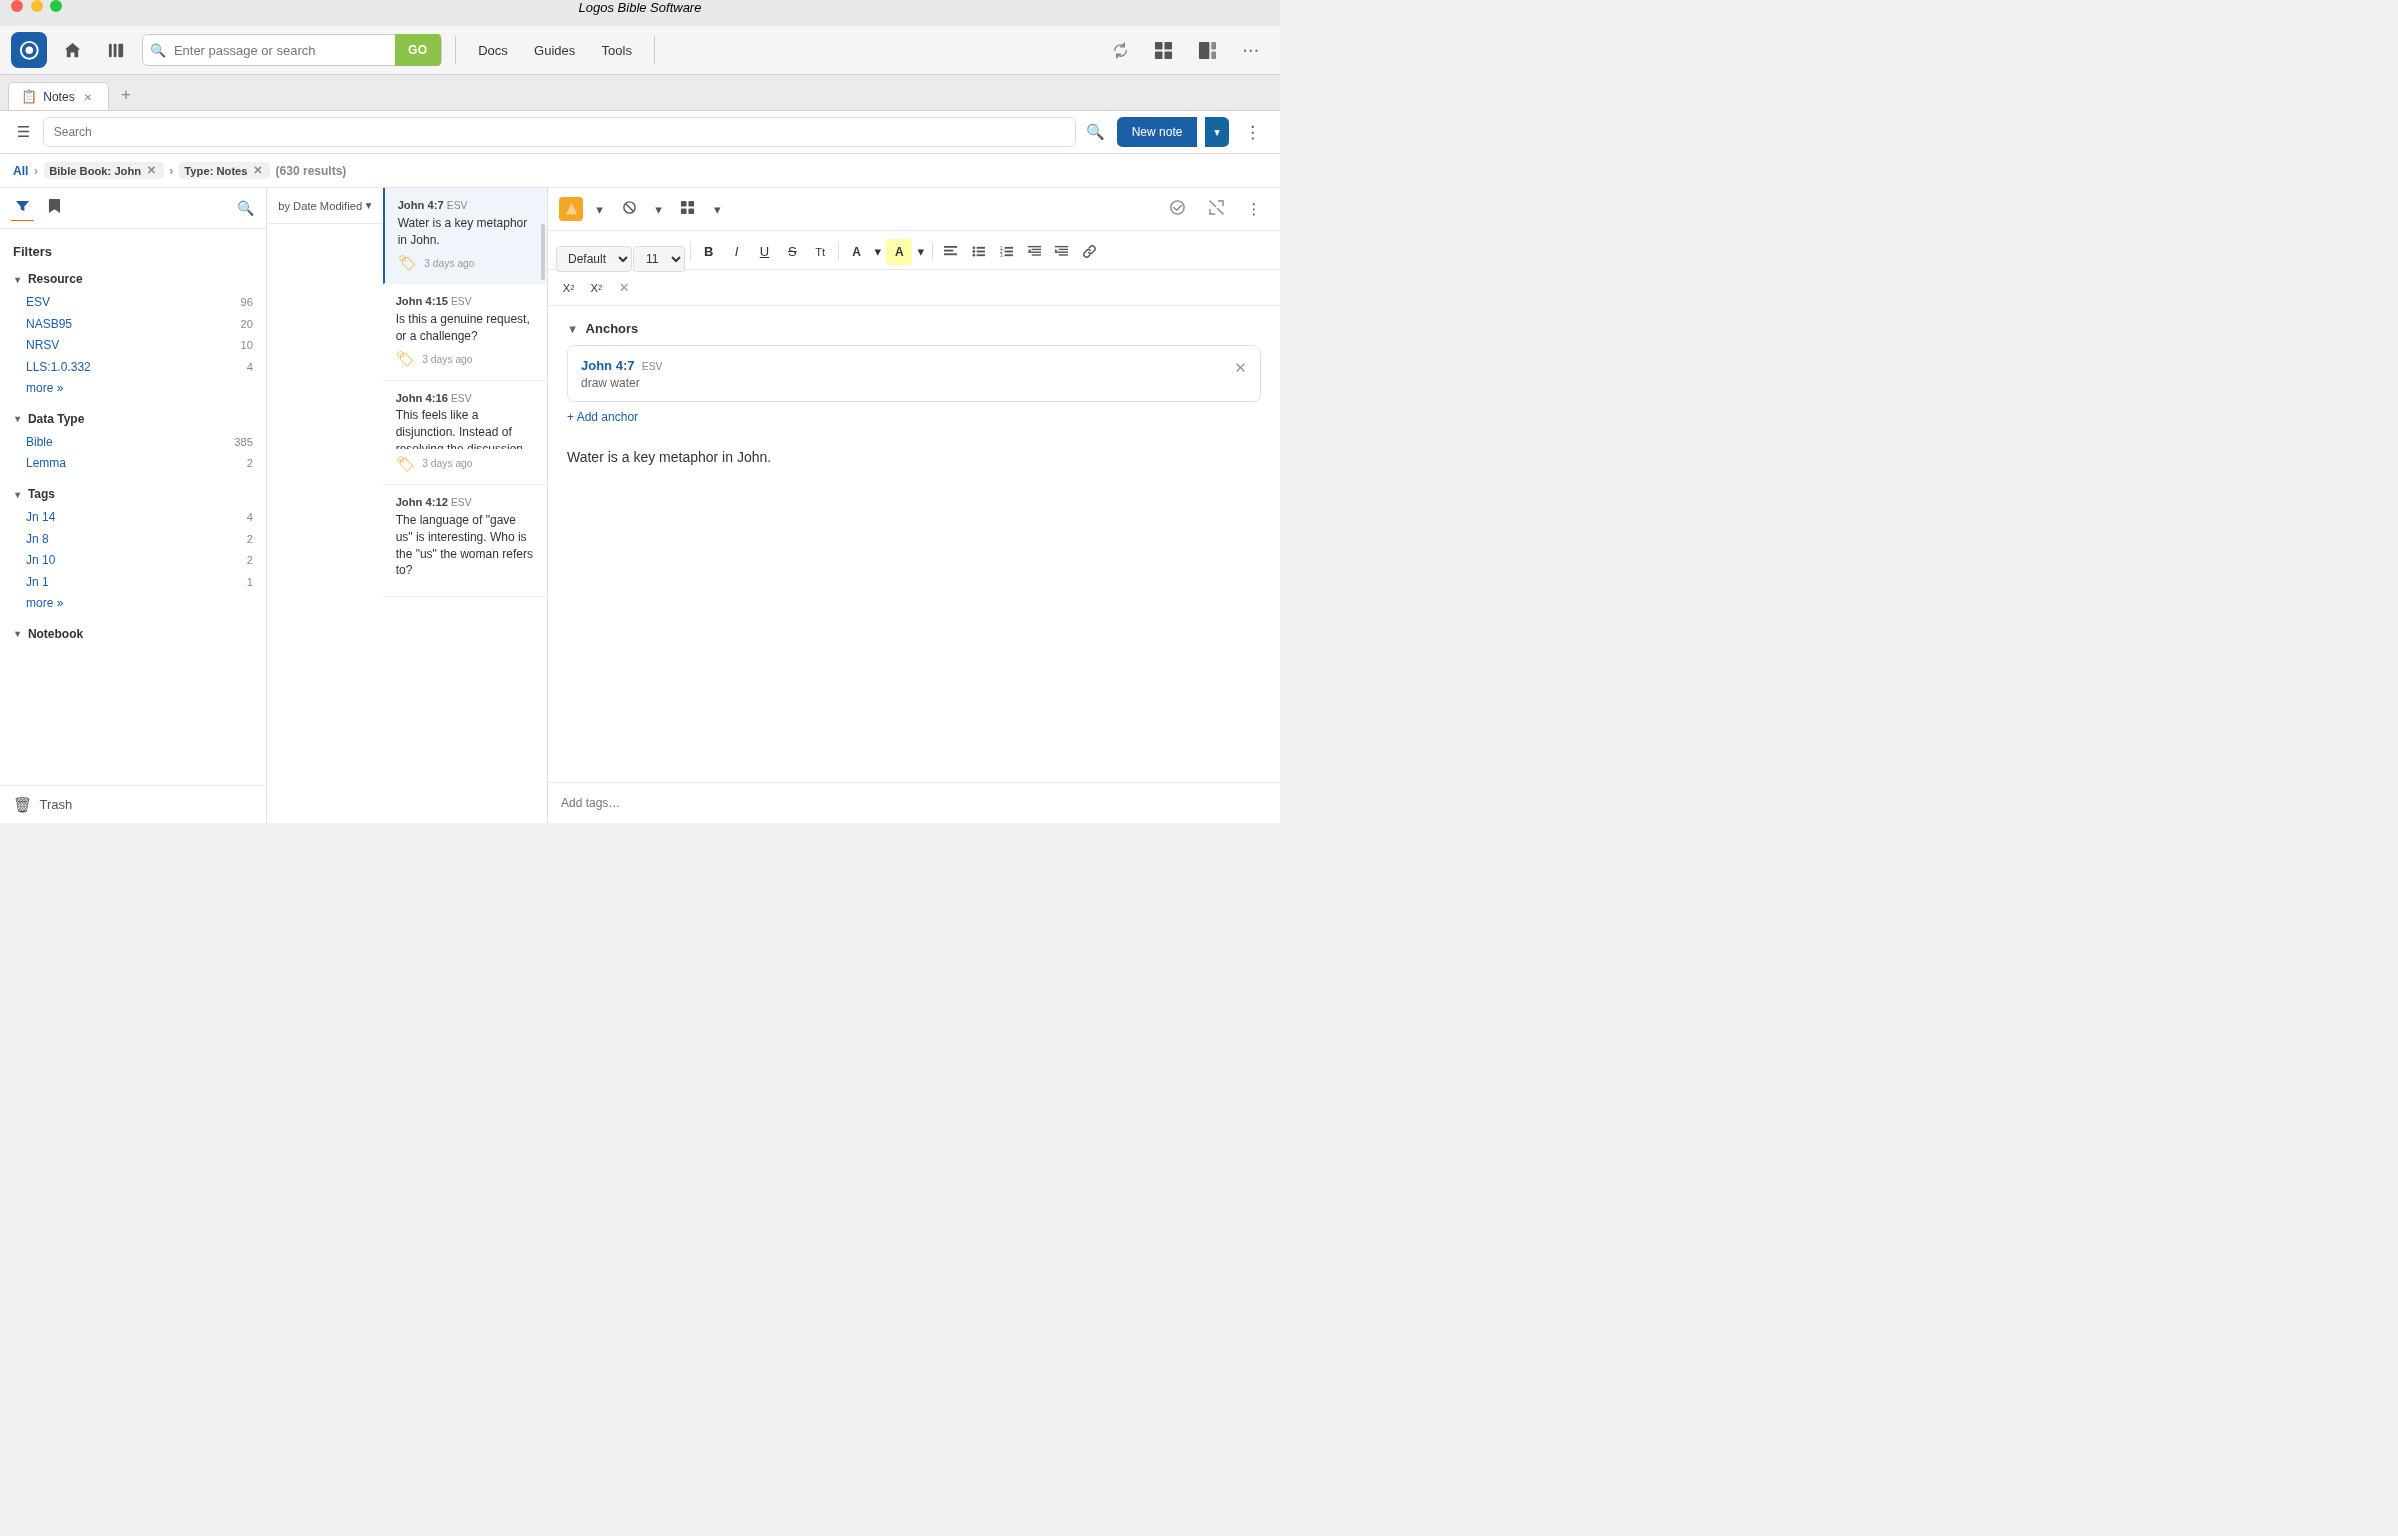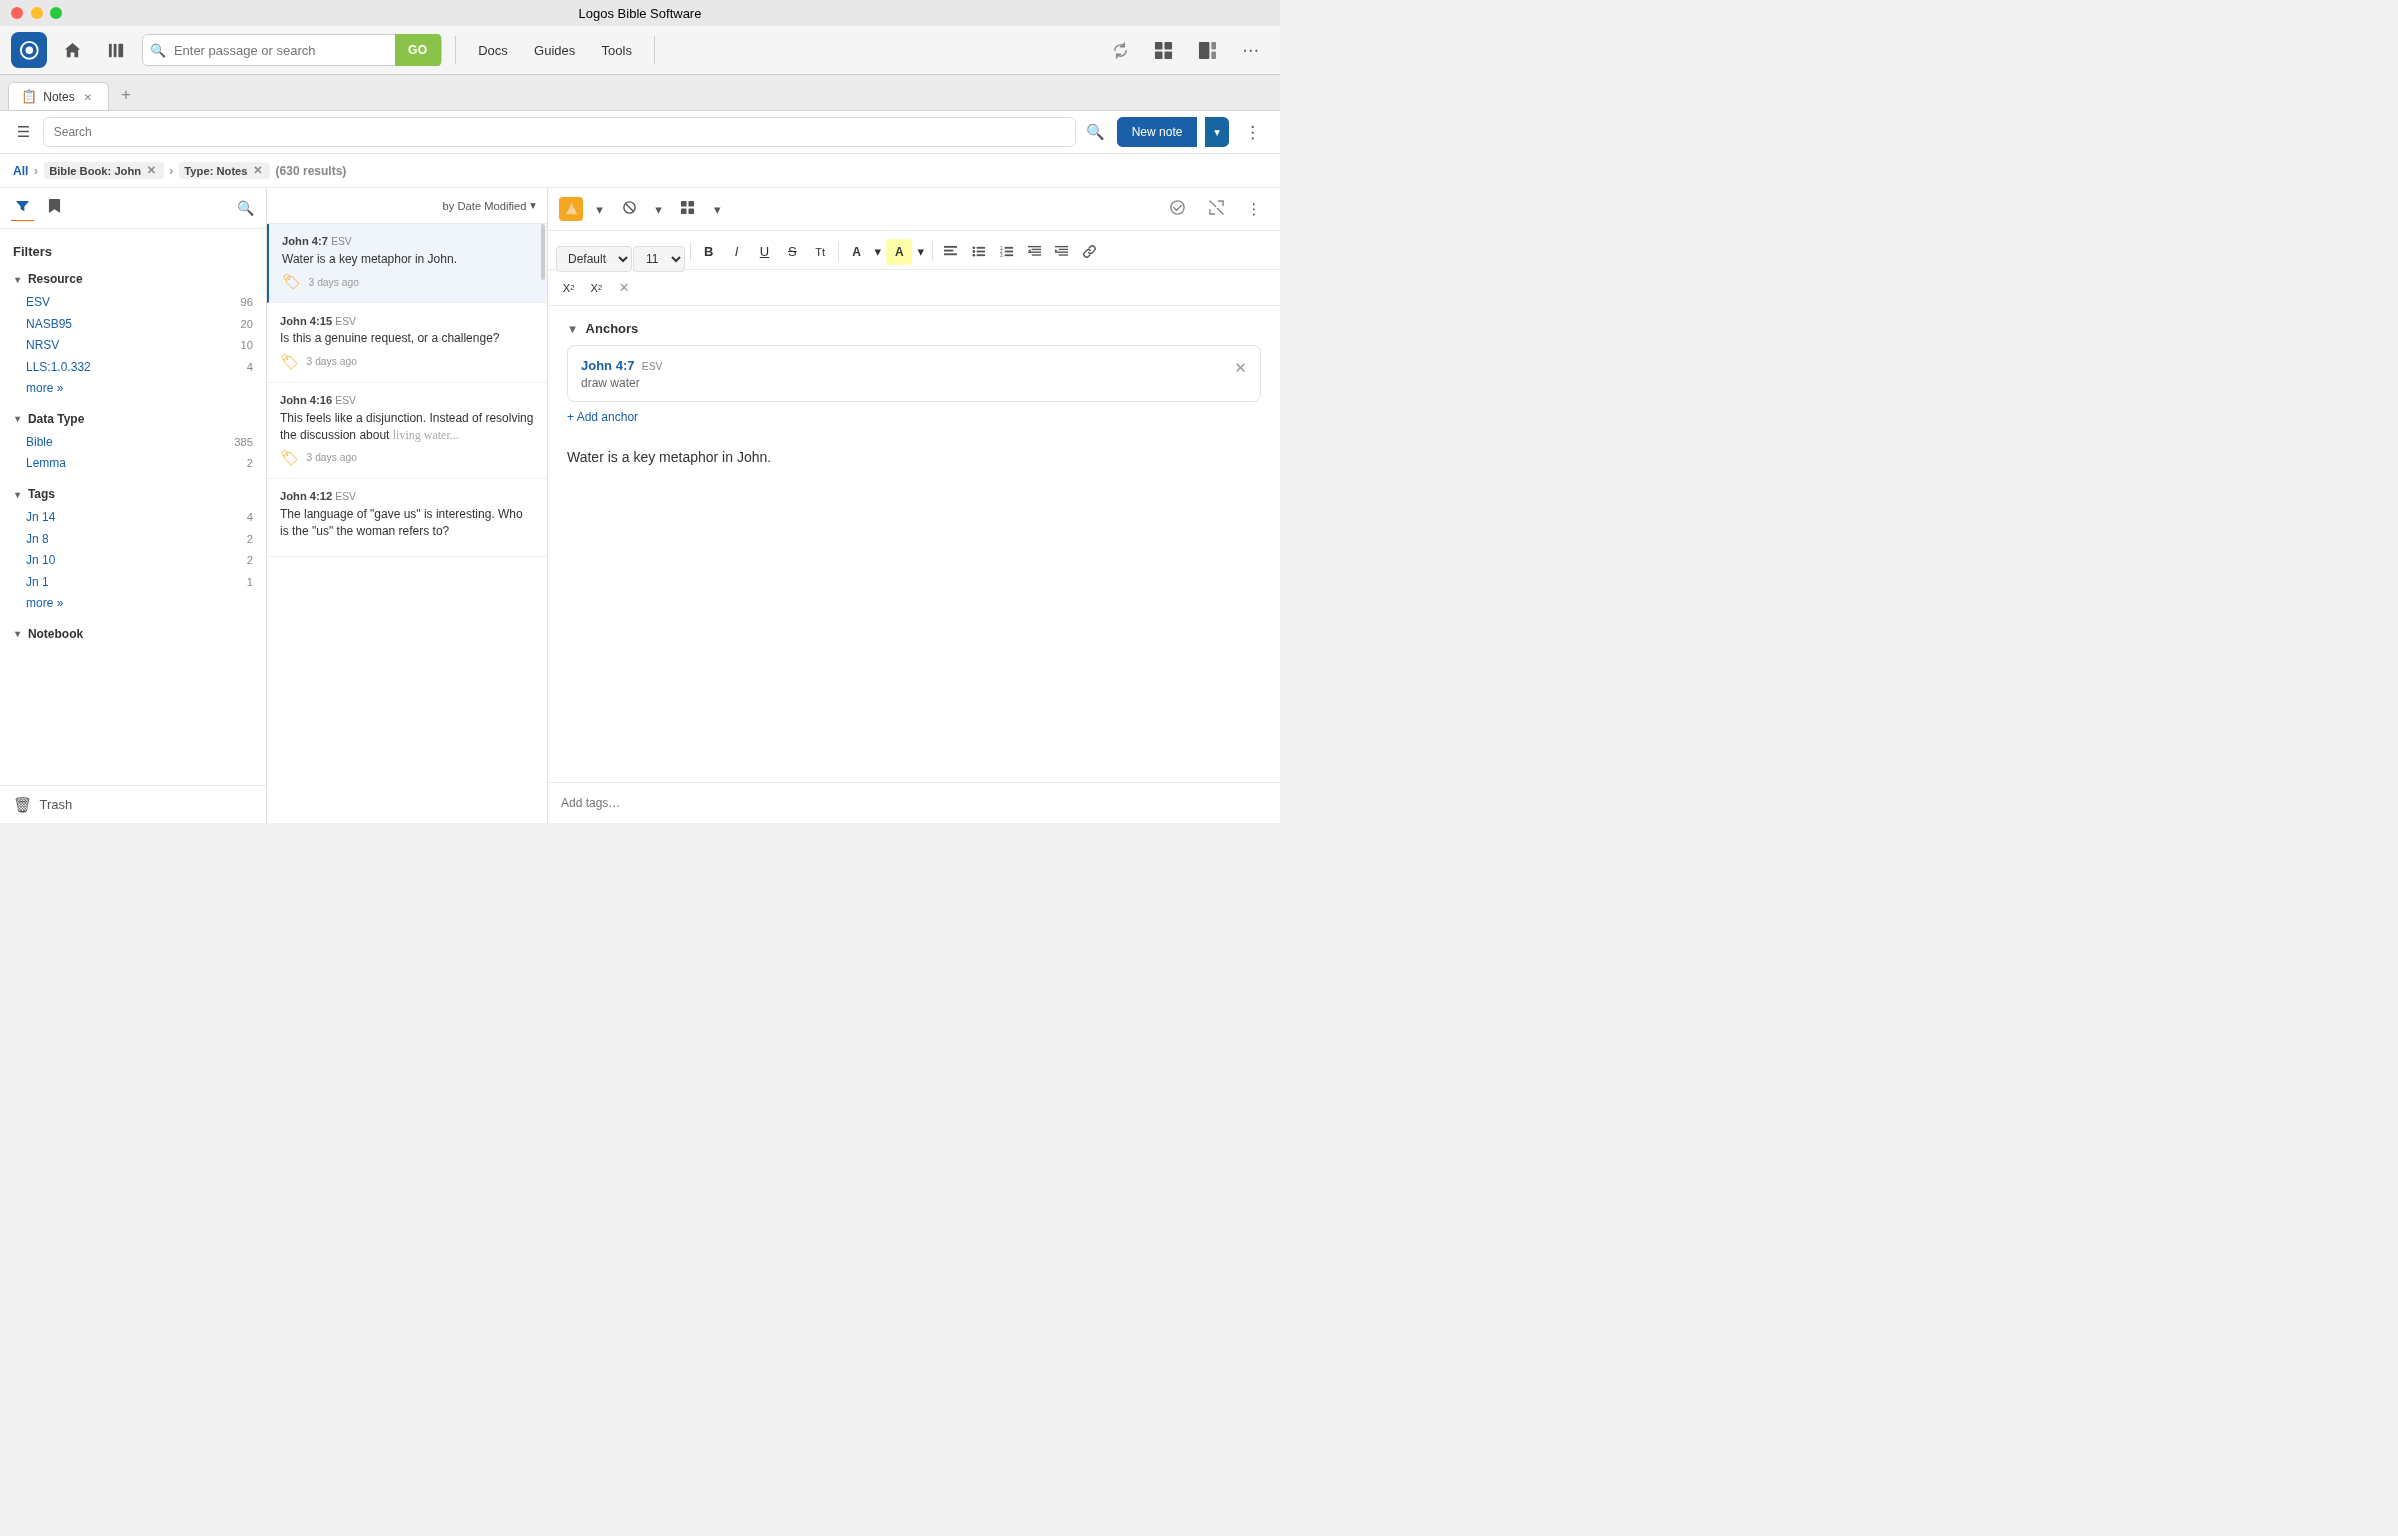--- a/index.html
+++ b/index.html
@@ -3,23 +3,23 @@
   <meta charset="utf-8">
   <style>
     * { box-sizing: border-box; margin: 0; padding: 0; }
     body { font-family: -apple-system, BlinkMacSystemFont, 'Segoe UI', sans-serif; background: #f0f0f0; width: 1280px; height: 823px; overflow: hidden; font-size: 13px; }
 
     
     .title-bar {
       height: 26px;
       background: #e8e8e8;
       display: flex;
-      align-items: center;
       justify-content: center;
       position: relative;
+      font-style: italic;
     }
     .traffic-lights { position: absolute; left: 11.2px; display: flex; gap: 7.5px; }
     .traffic-light { width: 12px; height: 12px; border-radius: 50%; cursor: pointer; }
     .tl-red { background: #ff5f57; }
     .tl-yellow { background: #ffbd2e; }
     .tl-green { background: #28c840; }
 
     
     .main-toolbar {
       height: 49px;
@@ -256,21 +256,21 @@
       color: #555;
       cursor: pointer;
     }
 
     
     .middle-panel {
       width: 281px;
       background: white;
       border-right: 0.9px solid #e0e0e0;
       display: flex;
-      flex-direction: column;
+      flex-direction: row;
       position: relative;
     }
     .sort-bar {
       height: 36px;
       border-bottom: 0.9px solid #e8e8e8;
       display: flex;
       align-items: center;
       justify-content: flex-end;
       padding: 0 11.2px;
       font-size: 11.2px;

